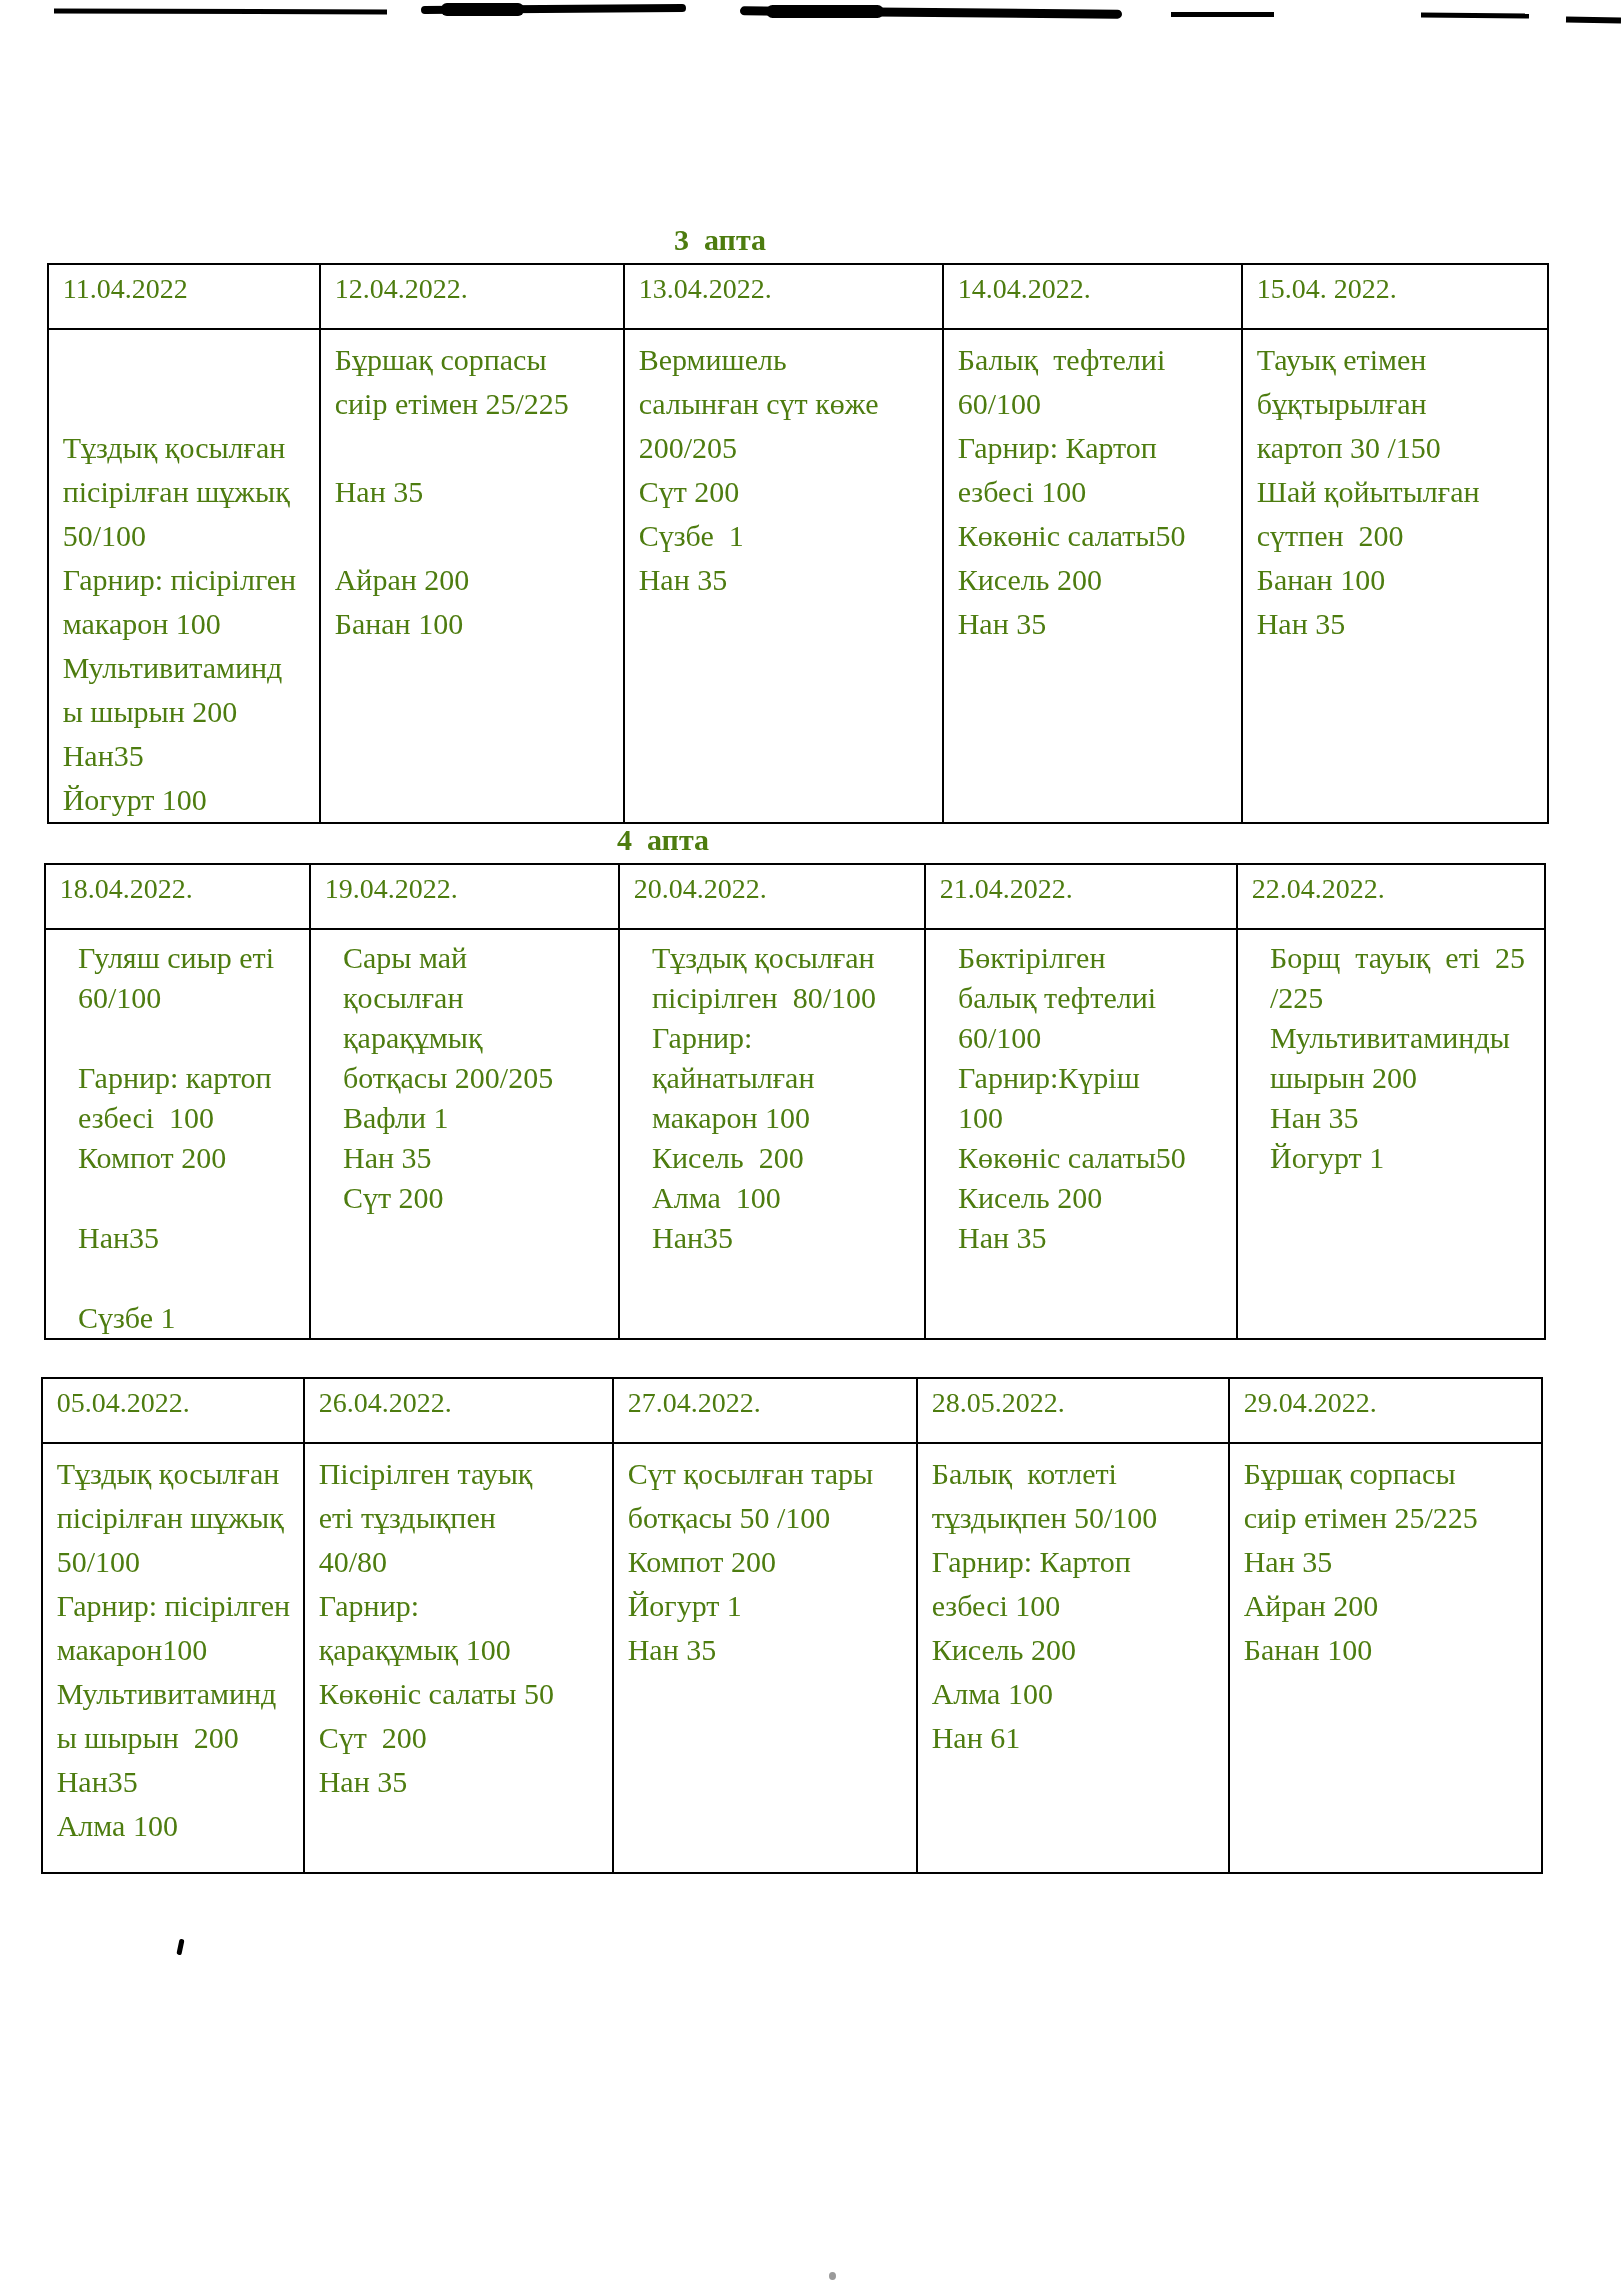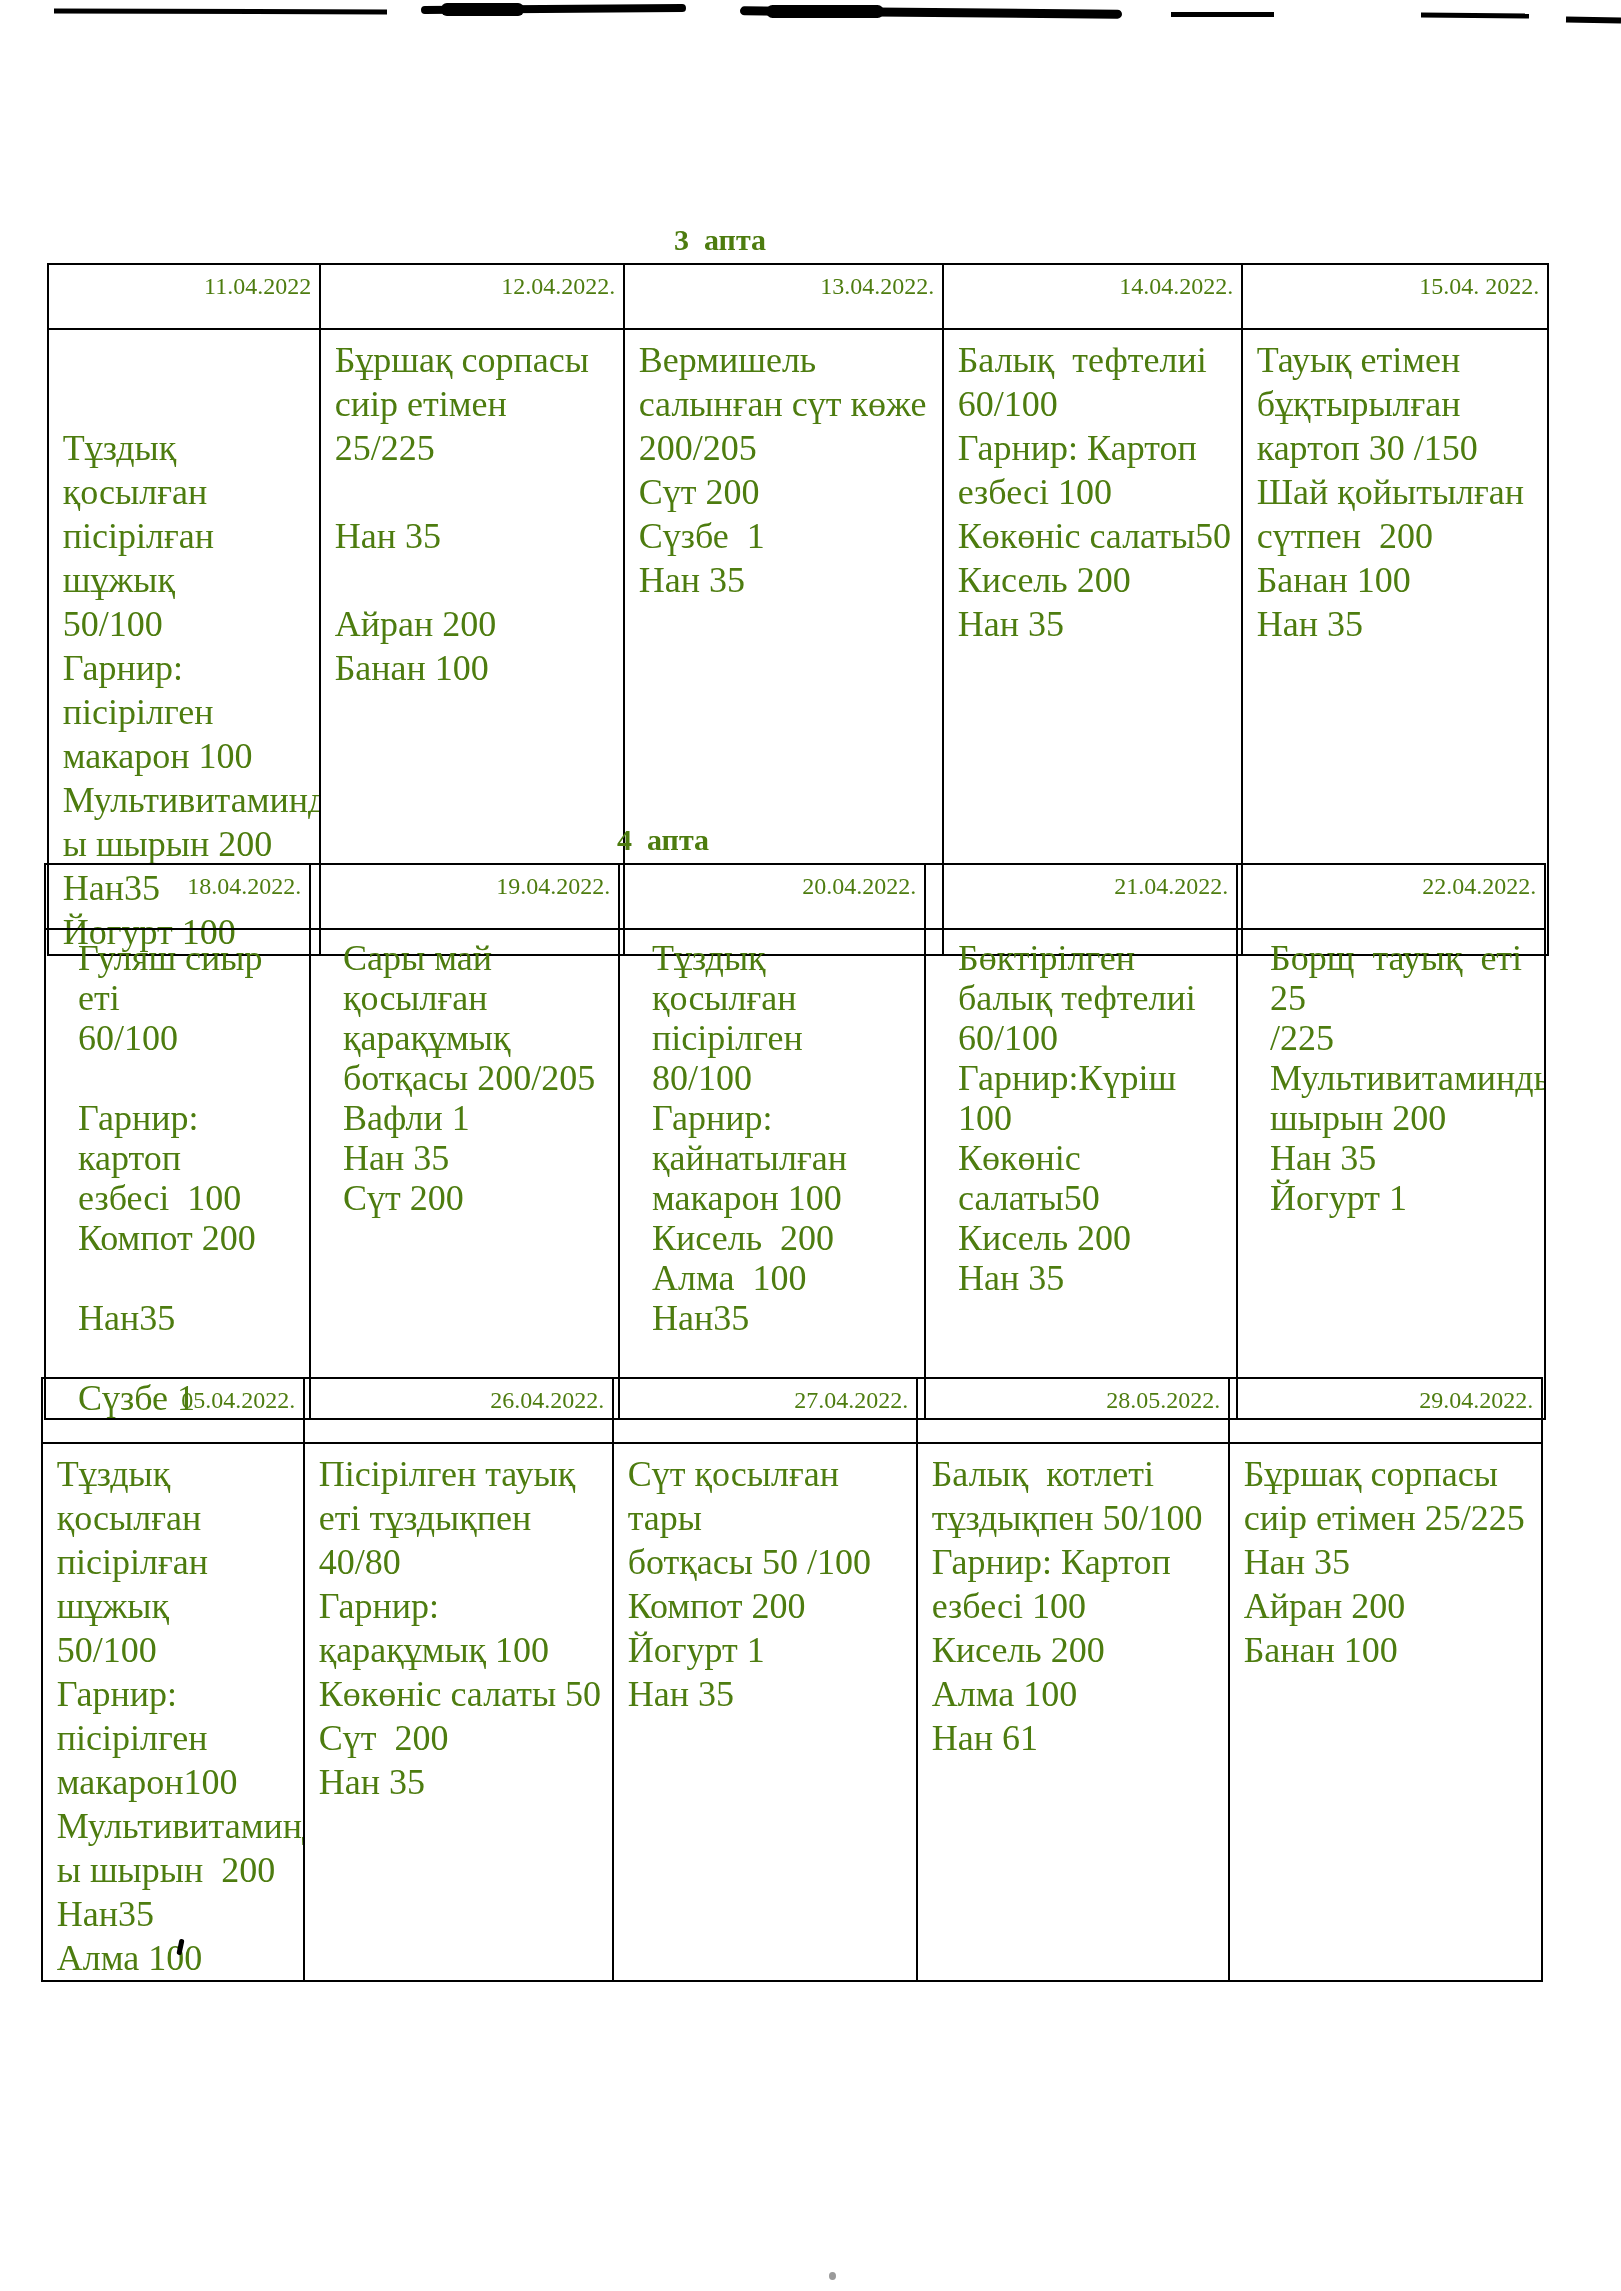--- a/index.html
+++ b/index.html
@@ -26,28 +26,27 @@
     border-collapse:collapse;
     table-layout:fixed;
     border:2.9px solid #000;
   }
   table.menu-table td{
     border:2px solid #000;
     vertical-align:top;
     padding:7.8px 7.8px 0 13.7px;
   }
   td.date-cell{
-    font-size:24px;
+    font-size:28px;
     height:55px;
     padding-top:9.8px;
     white-space:pre-wrap;
-    text-align:right;
   }
   td.menu-cell{
-    font-size:36px;
+    font-size:30px;
     white-space:pre-wrap;
     overflow:hidden;
   }
   .t1 td.menu-cell{height:482px;line-height:44px;}
   .t2 td.menu-cell{height:399px;line-height:40px;padding-left:32px;}
   .t3 td.menu-cell{height:420px;line-height:44px;}
 </style>
 </head>
 <body>
 

